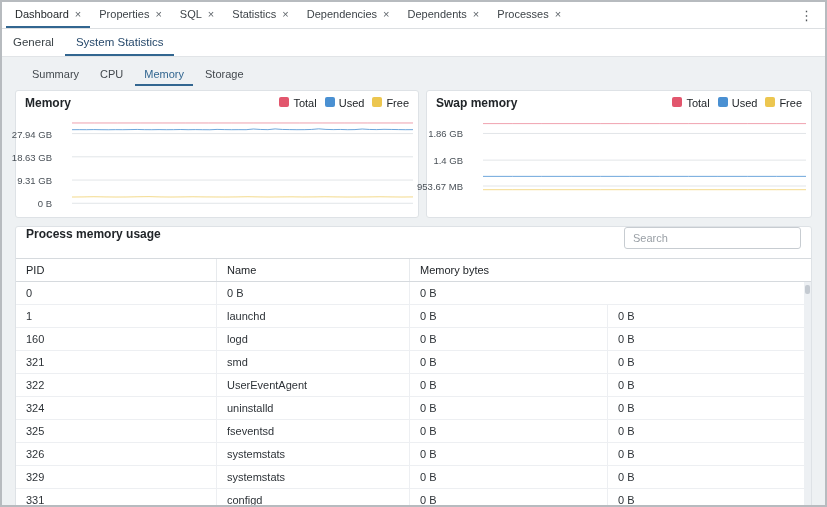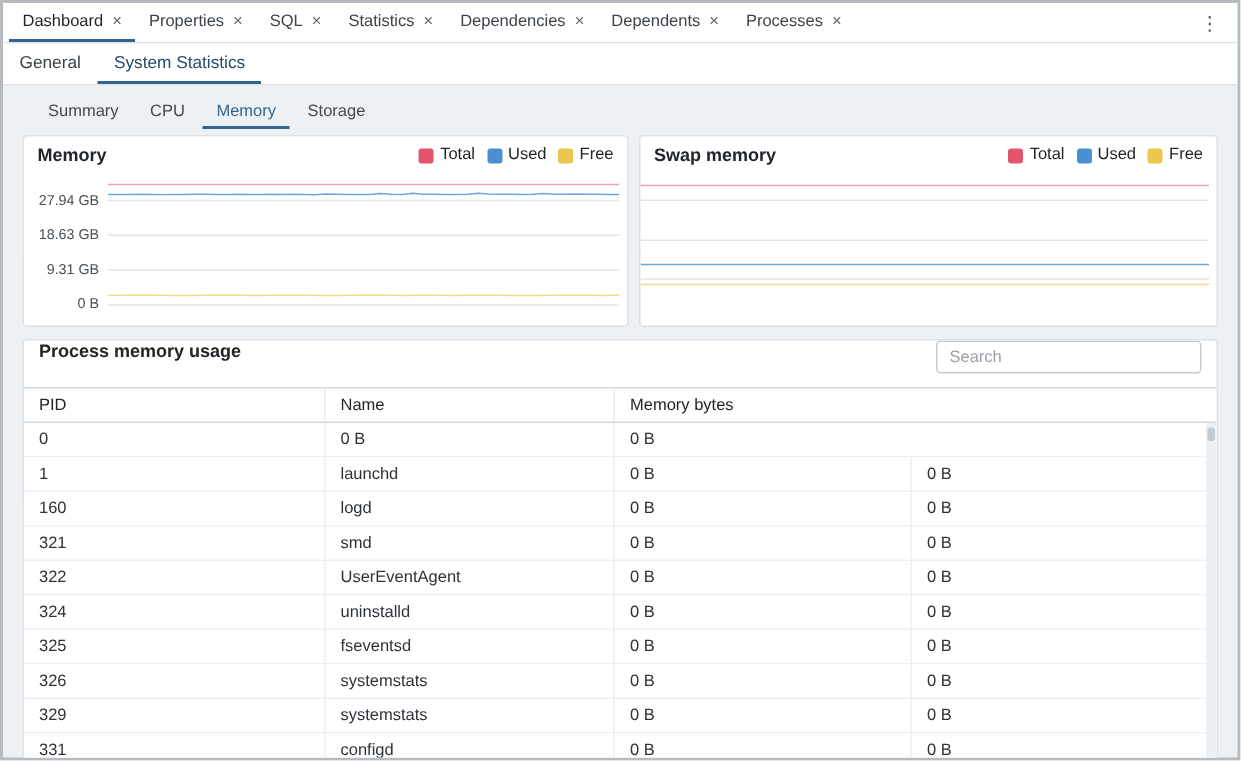--- a/index.html
+++ b/index.html
@@ -26,25 +26,25 @@
   .stat-tab.active { color:#326690; border-bottom-color:#326690; }
 
   .charts-row { display:flex; gap:7px; margin-top:4px; }
   .panel { background:#fff; border:1px solid #dee2e6; border-radius:3px; }
   .chart-panel { height:128px; }
   .chart-panel.first { width:404px; }
   .chart-panel.second { flex:1; }
   .chart-header { display:flex; align-items:center; padding:5px 9px 1px; }
   .chart-title { font-size:12px; font-weight:bold; color:#212529; }
   .legend { margin-left:auto; display:flex; gap:8px; align-items:center; }
-  .legend-item { display:flex; gap:4px; align-items:flex-end; font-size:11px; color:#212529; }
+  .legend-item { display:flex; gap:4px; align-items:flex-start; font-size:11px; color:#212529; }
   .swatch { width:10px; height:10px; border-radius:2px; display:inline-block; }
   .chart-body { display:flex; height:98px; margin-top:1px; }
   .ylabels { position:relative; width:56px; font-size:9.5px; color:#495057; }
-  .ylabel { position:absolute; right:6px; transform:translateY(-50%); white-space:nowrap;margin-left:19px; }
+  .ylabel { position:absolute; right:20px; transform:translateY(-50%); white-space:nowrap;margin-left:19px; }
   .plot { flex:1; position:relative; margin-right:5px; }
   .plot svg { position:absolute; left:0; top:0; width:100%; height:100%; display:block; }
 
   
   .table-panel { margin-top:8px; height:300px; overflow:hidden; }
   .table-titlebar { display:flex; align-items:flex-start; height:31px; padding:0 10px; }
   .table-title { font-size:12px; font-weight:bold; color:#212529; }
   .search-input { margin-left:auto; width:177px; height:22px; border:1px solid #c7ccd1; border-radius:3px; padding:0 8px; font-size:11px; color:#333; font-family:"Liberation Sans", sans-serif; outline:none; }
   .search-input::placeholder { color:#9aa0a6; }
   .grid-header { display:grid; grid-template-columns:201px 193px 198px 1fr; height:24px; border-top:1px solid #d6dade; border-bottom:1px solid #d6dade; background:#fff; }
@@ -163,20 +163,25 @@
                 <span class="swatch" style="background: rgb(74, 144, 210);"></span>
                 <span>Used</span>
               </span>
               <span class="legend-item">
                 <span class="swatch" style="background: rgb(236, 198, 79);"></span>
                 <span>Free</span>
               </span>
             </span>
         </div>
         <div class="chart-body">
+          <div class="ylabels">
+              <span class="ylabel" style="top: 21.4556px;">1.86 GB</span>
+              <span class="ylabel" style="top: 48.1302px;">1.4 GB</span>
+              <span class="ylabel" style="top: 74.0103px;">953.67 MB</span>
+            </div>
           <div class="plot">
               <svg viewBox="0 0 1000 98" preserveAspectRatio="none">
                 <line x1="0" x2="1000" y1="21.455621301775142" y2="21.455621301775142" stroke="#e2e5e8" vector-effect="non-scaling-stroke"></line>
                 <line x1="0" x2="1000" y1="48.130177514792905" y2="48.130177514792905" stroke="#e2e5e8" vector-effect="non-scaling-stroke"></line>
                 <line x1="0" x2="1000" y1="74.01029585798817" y2="74.01029585798817" stroke="#e2e5e8" vector-effect="non-scaling-stroke"></line>
                 <polyline points="0.0,11.60 90.9,11.60 181.8,11.60 272.7,11.60 363.6,11.60 454.5,11.60 545.5,11.60 636.4,11.60 727.3,11.60 818.2,11.60 909.1,11.60 1000.0,11.60" fill="none" stroke="#e2566d" stroke-opacity="0.55" vector-effect="non-scaling-stroke"></polyline>
                 <polyline points="0.0,64.37 90.9,64.37 181.8,64.37 272.7,64.37 363.6,64.37 454.5,64.37 545.5,64.37 636.4,64.37 727.3,64.37 818.2,64.37 909.1,64.37 1000.0,64.37" fill="none" stroke="#4a90d2" stroke-opacity="0.8" vector-effect="non-scaling-stroke"></polyline>
                 <polyline points="0.0,77.70 90.9,77.70 181.8,77.70 272.7,77.70 363.6,77.70 454.5,77.70 545.5,77.70 636.4,77.70 727.3,77.70 818.2,77.70 909.1,77.70 1000.0,77.70" fill="none" stroke="#ecc64f" stroke-opacity="0.65" vector-effect="non-scaling-stroke"></polyline>
               </svg>
             </div>

